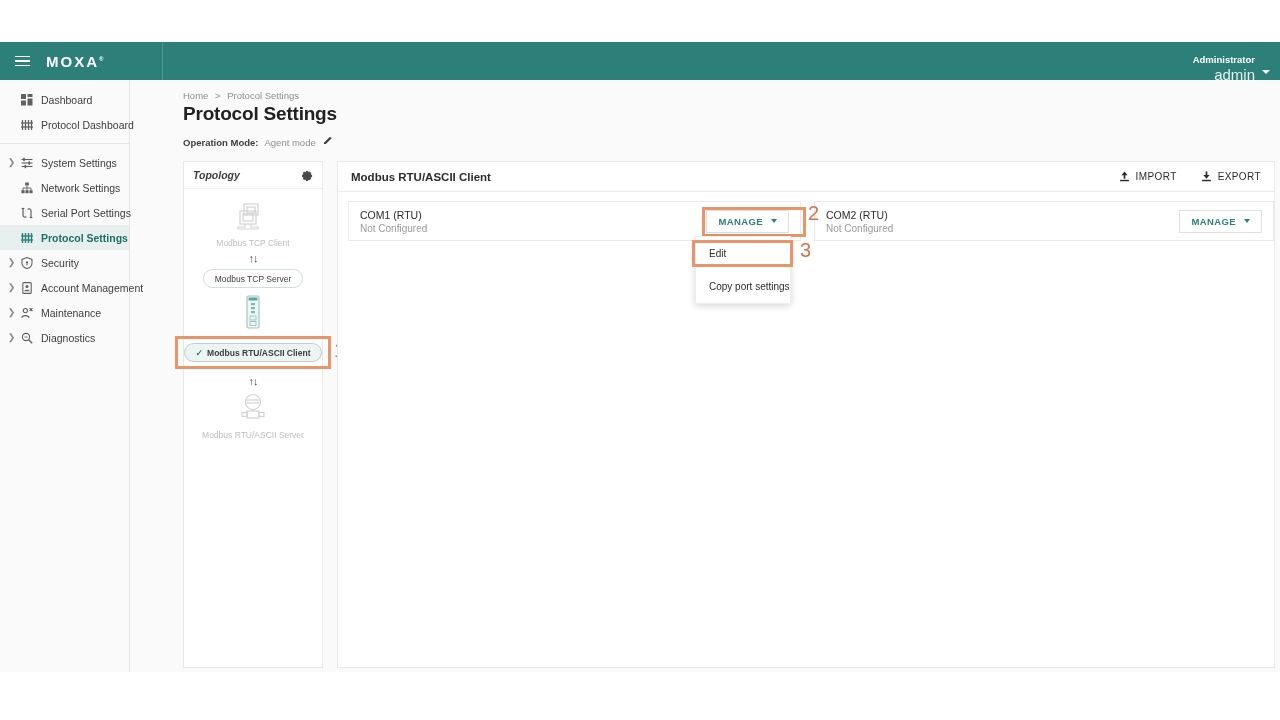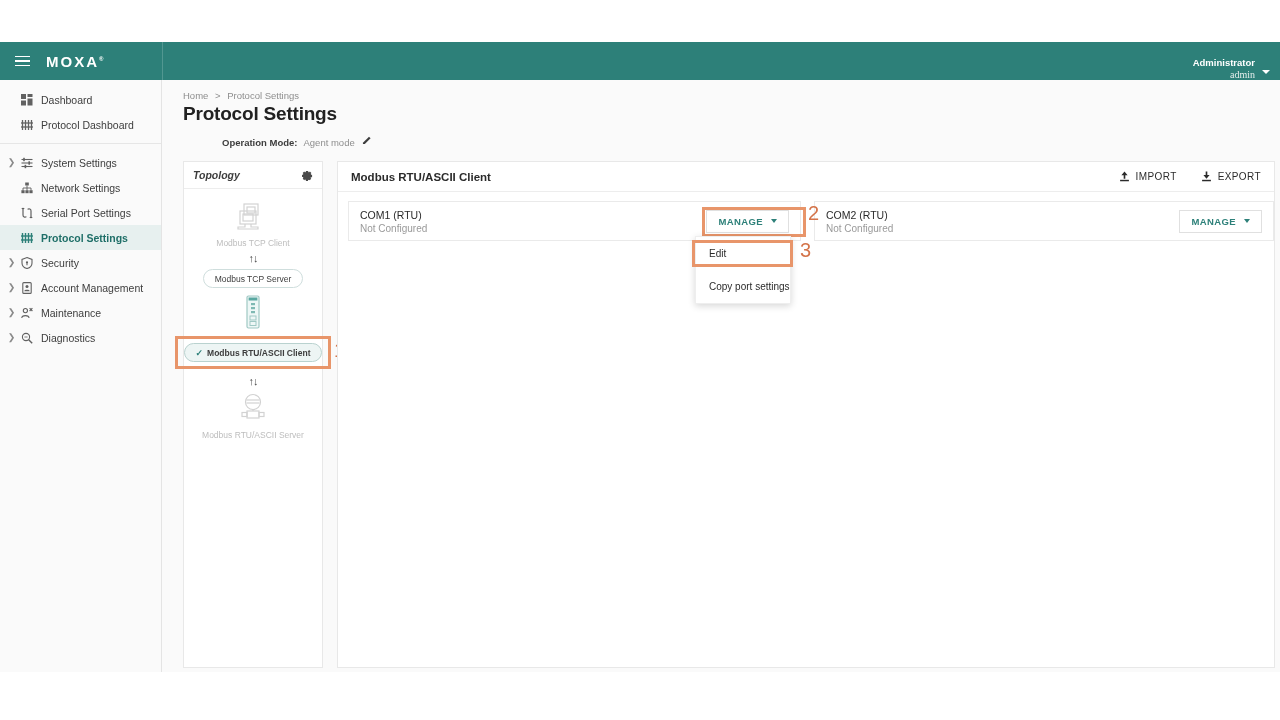--- a/index.html
+++ b/index.html
@@ -49,33 +49,33 @@
   .topbar-divider {
     position: absolute; left: 162px; top: 0;
     width: 1px; height: 38px; background: rgba(255,255,255,0.18);
   }
   .user-box {
     position: absolute; right: 10px; top: 8px; height: 38px;
     display: flex; align-items: center; gap: 7px; cursor: pointer;
   }
   .user-names { text-align: right; line-height: 1.25; }
   .user-role { color: #ffffff; font-size: 9.5px; font-weight: bold; }
-  .user-id { color: #e5eeed; font-size: 10px; font-family: Liberation Serif, serif; }
+  .user-id { color: #e5eeed; font-size: 15px; }
   .caret-down {
     width: 0; height: 0;
     border-left: 4px solid transparent;
     border-right: 4px solid transparent;
     border-top: 4px solid #ffffff;
     margin-top: 6px;
   }
 
   
   .sidebar {
     position: absolute; left: 0; top: 38px;
-    width: 162px; height: 592px;
+    width: 130px; height: 592px;
     background: #fafafa;
     border-right: 1px solid #e4e4e4;
     padding-top: 7px;
   }
   .nav-item {
     display: flex; align-items: center;
     height: 25px; padding-left: 5px;
     cursor: pointer; position: relative;
   }
   .nav-item.active { background: #e7f0ef; }
@@ -108,21 +108,21 @@
     padding: 10px 16px 0 13px;
   }
   .breadcrumb { font-size: 9.5px; color: #8e8e8e; margin-bottom: 2px; }
   .breadcrumb .crumb { cursor: pointer; }
   .breadcrumb .sep { margin: 0 4px; }
   .page-title {
     font-size: 19px; font-weight: bold; color: #212121;
     margin: 2px 0 11px 0; letter-spacing: -0.2px;
   }
   .opmode { display: flex; align-items: center; font-size: 9.5px; margin-bottom: 13px; }
-  .opmode-label { font-weight: bold; color: #3d3d3d; margin-left: 39px; }
+  .opmode-label { font-weight: bold; color: #3d3d3d; }
   .opmode-value { color: #8e8e8e; margin-left: 6px; }
   .pencil-icon { margin-left: 7px; cursor: pointer; color: #3d3d3d; }
 
   .panels { display: flex; gap: 14px; }
 
   
   .topology {
     width: 140px; height: 507px;
     background: #ffffff; border: 1px solid #e8e8e8;
     position: relative; flex: 0 0 140px;

